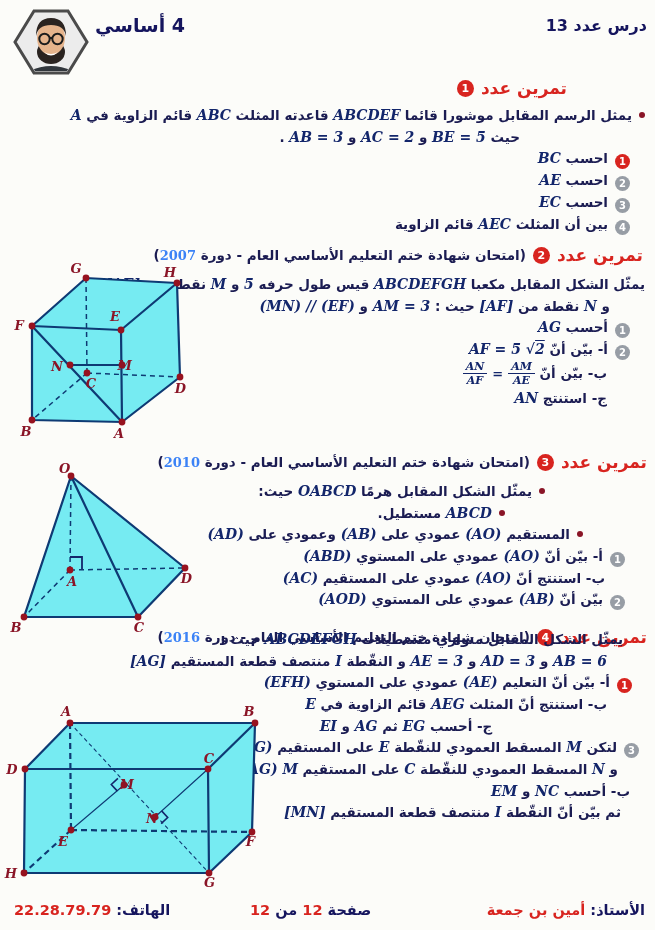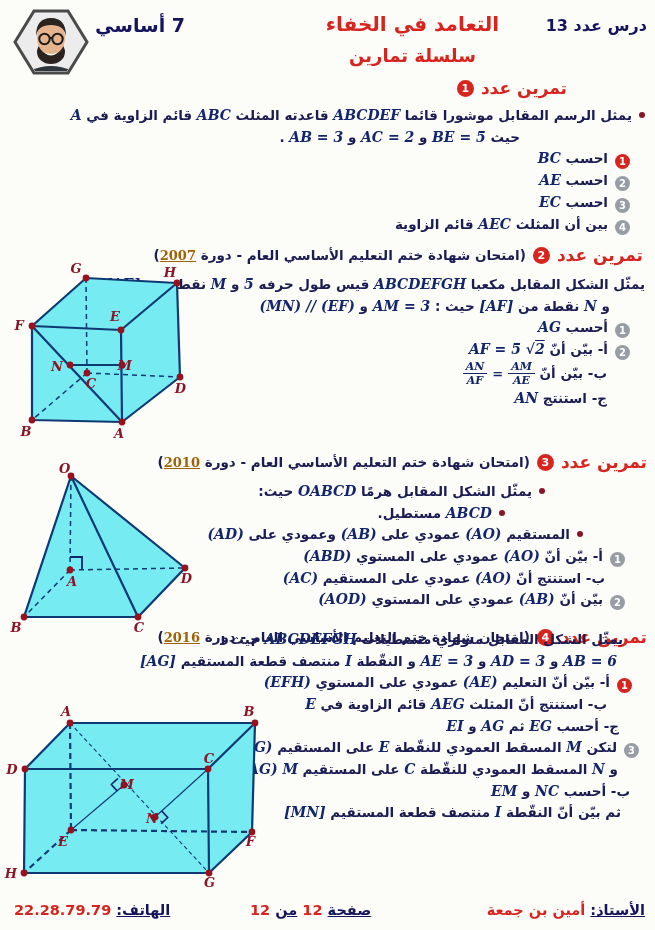--- a/index.html
+++ b/index.html
@@ -17,51 +17,47 @@
   .exlabel{color:#d8241f;font:bold 17px "DejaVu Sans",sans-serif;letter-spacing:.5px;}
   .exbadge{width:17px;height:17px;border-radius:50%;background:#d8241f;color:#fff;
            display:inline-flex;align-items:center;justify-content:center;
            font:bold 11px "DejaVu Sans",sans-serif;margin:0 7px;}
   .exparen{font:bold 13px "DejaVu Sans",sans-serif;color:#1b1c52;}
   
   .exbody{position:absolute;right:10px;direction:rtl;text-align:right;}
   .line{white-space:nowrap;min-height:21.5px;line-height:21.5px;}
   .ar{font:bold 13.5px "DejaVu Sans",sans-serif;color:#1b1c52;}
   .math{font:italic bold 14px "DejaVu Serif",serif;color:#13266b;}
-  .year{font:bold 13px "DejaVu Serif",serif;color:#a16207;text-decoration:underline;}
+  .year{font:bold 13px "DejaVu Serif",serif;color:#3b82f6;}
   .ov{text-decoration:overline;}
   .badge{width:15px;height:15px;border-radius:50%;color:#fff;display:inline-flex;
          align-items:center;justify-content:center;font:bold 10px "DejaVu Sans",sans-serif;
          margin-inline-end:7px;vertical-align:-2px;}
   .badge.red{background:#d8241f;} .badge.gray{background:#979da5;}
   .bullet{width:6px;height:6px;border-radius:50%;background:#8a1527;display:inline-block;
           margin-inline-end:7px;vertical-align:2px;}
   .feq{display:inline-flex;align-items:center;gap:5px;vertical-align:middle;direction:ltr;}
   .frac{display:inline-flex;flex-direction:column;align-items:center;line-height:1.05;
         font:italic bold 11px "DejaVu Serif",serif;color:#13266b;}
   .frac .num{border-bottom:1.2px solid #13266b;padding:0 3px;}
   .eq{font:italic bold 13px "DejaVu Serif",serif;color:#13266b;}
   
   .fig{position:absolute;}
   .fig text{font:italic bold 13px "DejaVu Serif",serif;fill:#8a1527;}
   
   .foot{position:absolute;top:902px;white-space:nowrap;font:bold 14.5px "DejaVu Sans",sans-serif;}
-  .fnavy{color:#15155e;text-decoration:underline;} .fred{color:#d8241f;}
+  .fnavy{color:#15155e;} .fred{color:#d8241f;}
 </style>
 </head>
 <body>
 
 <div class="page">
 
   <div class="lesson">درس عدد 13</div>
-  <div class="title-block">
-    <div class="main-title">التعامد في الخفاء</div>
-    <div class="sub-title">سلسلة تمارين</div>
-  </div>
-  <div class="grade">7 أساسي</div>
+  <div class="grade">4 أساسي</div>
 
   <svg class="avatar" width="84" height="76" viewBox="0 0 84 76">
     <defs>
         <clipPath id="hexclip">
           <polygon points="9,38 27,9 59,9 77,38 59,67 27,67"></polygon>
         </clipPath>
       </defs>
     <polygon points="7,38 26,7 60,7 79,38 60,69 26,69" fill="#ececec" stroke="#4a4a4a" stroke-width="3"></polygon>
     <g clip-path="url(#hexclip)">
       <path d="M16,70 Q43,54 70,70 L70,76 L16,76 Z" fill="#31363c"></path>
@@ -125,24 +121,24 @@
   <div class="exbody" style="top:480px;width:448px">
       <div class="line" style="margin-right: 100px;"><span class="bullet"></span><span class="ar">يمثّل الشكل المقابل هرمًا </span><span class="math" dir="ltr">OABCD</span><span class="ar"> حيث:</span></div>
       <div class="line" style="margin-right: 140px;"><span class="bullet"></span><span class="math" dir="ltr">ABCD</span><span class="ar"> مستطيل.</span></div>
       <div class="line" style="margin-right: 62px;"><span class="bullet"></span><span class="ar">المستقيم </span><span class="math" dir="ltr">(AO)</span><span class="ar"> عمودي على </span><span class="math" dir="ltr">(AB)</span><span class="ar"> وعمودي على </span><span class="math" dir="ltr">(AD)</span></div>
       <div class="line" style="margin-right: 20px;"><span class="badge gray">1</span><span class="ar">أ- بيّن أنّ </span><span class="math" dir="ltr">(AO)</span><span class="ar"> عمودي على المستوي </span><span class="math" dir="ltr">(ABD)</span></div>
       <div class="line" style="margin-right: 40px;"><span class="ar">ب- استنتج أنّ </span><span class="math" dir="ltr">(AO)</span><span class="ar"> عمودي على المستقيم </span><span class="math" dir="ltr">(AC)</span></div>
       <div class="line" style="margin-right: 20px;"><span class="badge gray">2</span><span class="ar">بيّن أنّ </span><span class="math" dir="ltr">(AB)</span><span class="ar"> عمودي على المستوي </span><span class="math" dir="ltr">(AOD)</span></div>
     </div>
   <div class="exbody" style="top:628px;width:440px">
       <div class="line" style="margin-right: 22px;"><span class="ar">يمثّل الشكل المقابل متوازي مستطيلات </span><span class="math" dir="ltr">ABCDEFGH</span><span class="ar"> حيث :</span></div>
-      <div class="line" style="margin-right: 28px;"><span class="math" dir="ltr">AB = 6</span><span class="ar"> و </span><span class="math" dir="ltr">AD = 3</span><span class="ar"> و </span><span class="math" dir="ltr">AE = 3</span><span class="ar"> و النقّطة </span><span class="math" dir="ltr">I</span><span class="ar"> منتصف قطعة المستقيم </span><span class="math" dir="ltr">[AG]</span></div>
+      <div class="line" style="margin-right: 38px;"><span class="math" dir="ltr">AB = 6</span><span class="ar"> و </span><span class="math" dir="ltr">AD = 3</span><span class="ar"> و </span><span class="math" dir="ltr">AE = 3</span><span class="ar"> و النقّطة </span><span class="math" dir="ltr">I</span><span class="ar"> منتصف قطعة المستقيم </span><span class="math" dir="ltr">[AG]</span></div>
       <div class="line" style="margin-right: 13px;"><span class="badge red">1</span><span class="ar">أ- بيّن أنّ التعليم </span><span class="math" dir="ltr">(AE)</span><span class="ar"> عمودي على المستوي </span><span class="math" dir="ltr">(EFH)</span></div>
       <div class="line" style="margin-right: 38px;"><span class="ar">ب- استنتج أنّ المثلث </span><span class="math" dir="ltr">AEG</span><span class="ar"> قائم الزاوية في </span><span class="math" dir="ltr">E</span></div>
-      <div class="line" style="margin-right: 26px;"><span class="ar">ج- أحسب </span><span class="math" dir="ltr">EG</span><span class="ar"> ثم </span><span class="math" dir="ltr">AG</span><span class="ar"> و </span><span class="math" dir="ltr">EI</span></div>
+      <div class="line" style="margin-right: 38px; text-align: center;"><span class="ar">ج- أحسب </span><span class="math" dir="ltr">EG</span><span class="ar"> ثم </span><span class="math" dir="ltr">AG</span><span class="ar"> و </span><span class="math" dir="ltr">EI</span></div>
       <div class="line" style="margin-right: 6px;"><span class="badge gray">3</span><span class="ar">لتكن </span><span class="math" dir="ltr">M</span><span class="ar"> المسقط العمودي للنقّطة </span><span class="math" dir="ltr">E</span><span class="ar"> على المستقيم </span><span class="math" dir="ltr">(AG)</span></div>
       <div class="line" style="margin-right: 27px;"><span class="ar">و </span><span class="math" dir="ltr">N</span><span class="ar"> المسقط العمودي للنقّطة </span><span class="math" dir="ltr">C</span><span class="ar"> على المستقيم </span><span class="math" dir="ltr">(AG) M</span></div>
       <div class="line" style="margin-right: 15px;"><span class="ar">ب- أحسب </span><span class="math" dir="ltr">NC</span><span class="ar"> و </span><span class="math" dir="ltr">EM</span></div>
       <div class="line" style="margin-right: 24px;"><span class="ar">ثم بيّن أنّ النقّطة </span><span class="math" dir="ltr">I</span><span class="ar"> منتصف قطعة المستقيم </span><span class="math" dir="ltr">[MN]</span></div>
     </div>
 
   <svg class="fig" style="left:6px;top:258px" width="200" height="190" viewBox="0 0 200 190">
     <polygon points="26,68 80,20 171,25 174,119 116,164 26,162" fill="#76ebf2"></polygon>
     <g stroke="#0e3a74" stroke-width="2.2" fill="none">
       <path d="M26,68 L80,20 L171,25 M26,68 L115,72 L171,25 M26,68 L26,162 M115,72 L116,164 M171,25 L174,119 M26,162 L116,164 L174,119 M26,68 L116,164 M64,107 L116,107"></path>

